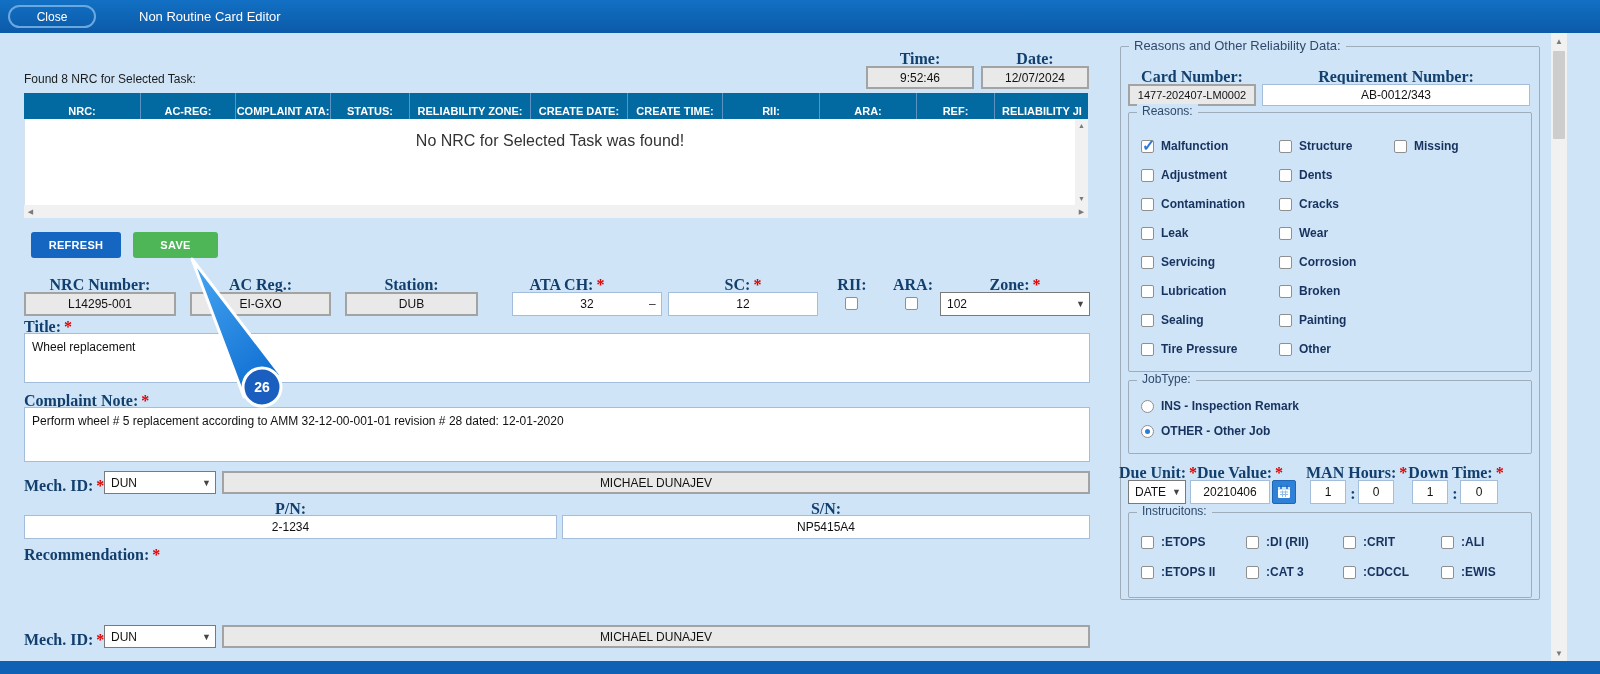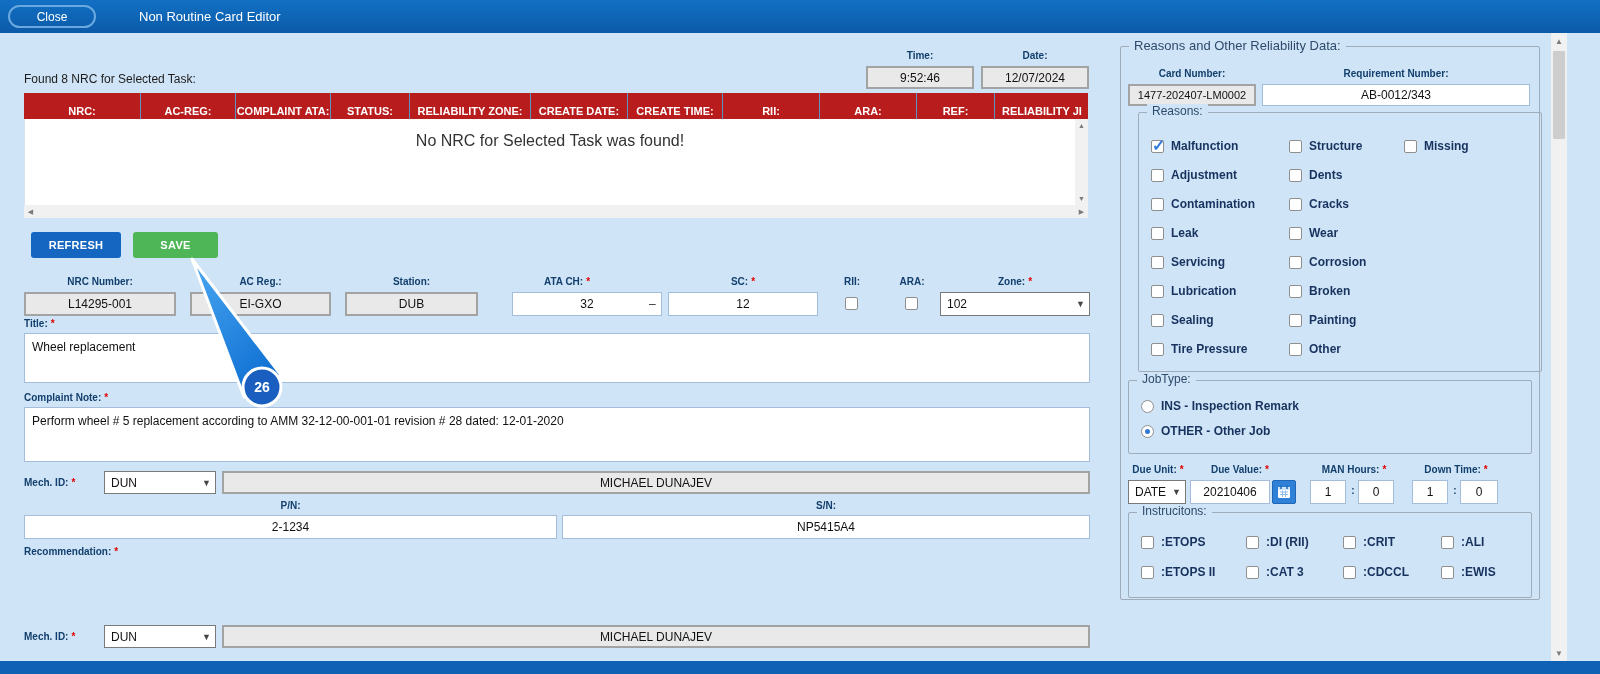--- a/index.html
+++ b/index.html
@@ -12,21 +12,21 @@
   .topbar { position:absolute; left:0; top:0; width:1600px; height:33px;
             background:linear-gradient(#1270c4,#0c5aa8); }
   .close-btn { position:absolute; left:8px; top:5px; width:88px; height:23px;
                border:2px solid #6aa9e0; border-radius:12px; color:#fff; font-size:12px;
                display:flex; align-items:center; justify-content:center; background:transparent; cursor:pointer; }
   .app-title { position:absolute; left:139px; top:9px; color:#fff; font-size:13px; }
 
   .bottombar { position:absolute; left:0; top:661px; width:1600px; height:13px; background:#0e61b4; }
 
   
-  .lbl { position:absolute; font-weight:bold; color:#123f6d; font-size:10px; text-align:center; white-space:nowrap; }
+  .lbl { position:absolute; font-weight:bold; color:#123f6d; font-size:16px; text-align:center; white-space:nowrap;font-family:Liberation Serif, serif; }
   .lbl.left { text-align:left; }
   .req { color:#e00000; margin-left:3px; font-weight:bold; }
   .plain { position:absolute; color:#1c1c1c; font-size:12px; white-space:nowrap; }
   .gfield { position:absolute; background:#e9e9e9; border:2px solid #a3a3a3;
             display:flex; align-items:center; justify-content:center; font-size:12px; color:#111; }
   .wfield { position:absolute; background:#fff; border:1px solid #a3bddb;
             display:flex; align-items:center; justify-content:center; font-size:12px; color:#111; }
   .ta { position:absolute; background:#fff; border:1px solid #a3bddb; font-size:12px; color:#111;
         padding:5px 7px; line-height:1.35; overflow:hidden; }
   .sel { position:absolute; background:#fff; border:1px solid #7a7a7a;
@@ -47,21 +47,21 @@
                           border-radius:50%; background:#2f7ad9; }
 
   
   .fs { position:absolute; border:1px solid #9facba; border-radius:2px; }
   .fs-legend { position:absolute; top:-9px; left:8px; background:#cfe4f6; padding:0 5px;
                font-size:12px; color:#2f4a6b; white-space:nowrap; }
   .fs-legend.big { font-size:13px; }
 
   
   .thead { position:absolute; left:24px; top:93px; width:1064px; height:26px; display:flex; overflow:hidden; }
-  .thc { background:#b91c1c; color:#fff; font-size:11px; font-weight:bold; height:36px;
+  .thc { background:#0369a1; color:#fff; font-size:11px; font-weight:bold; height:36px;
          display:flex; align-items:center; justify-content:center; border-right:1px solid #5d93c4;
          flex:0 0 auto; cursor:pointer; }
   .tbody { position:absolute; left:24px; top:119px; width:1051px; height:86px; background:#fff;
            border-left:1px solid #d7e4f0; }
   .empty-msg { padding-top:13px; text-align:center; font-size:16px; color:#333; }
 
   
   .sb-track { background:#f1f1f1; position:absolute; }
   .sb-btn { background:#f1f1f1; color:#7a7a7a; display:flex; align-items:center; justify-content:center;
             position:absolute; cursor:pointer; }
@@ -176,21 +176,21 @@
 
   <div class="fs" style="left:1120px; top:46px; width:420px; height:554px;">
     <span class="fs-legend big">Reasons and Other Reliability Data:</span>
   </div>
 
   <div class="lbl" style="left:1128px; top:68px; width:128px;">Card Number:</div>
   <div class="lbl" style="left:1262px; top:68px; width:268px;">Requirement Number:</div>
   <div class="gfield" style="left:1128px; top:84px; width:128px; height:22px; font-size:11px;">1477-202407-LM0002</div>
   <div class="wfield" style="left:1262px; top:84px; width:268px; height:22px;">AB-0012/343</div>
 
-  <div class="fs" style="left:1128px; top:112px; width:404px; height:260px;margin-left:10px;">
+  <div class="fs" style="left:1128px; top:112px; width:404px; height:260px;">
     <span class="fs-legend">Reasons:</span>
     <div style="position:absolute; left:12px; top:22px; display:flex; flex-direction:column; gap:7px;">
       <label class="cb">
           <span class="box checked"></span>
           <span>Malfunction</span>
         </label>
       <label class="cb">
           <span class="box"></span>
           <span>Adjustment</span>
         </label>

